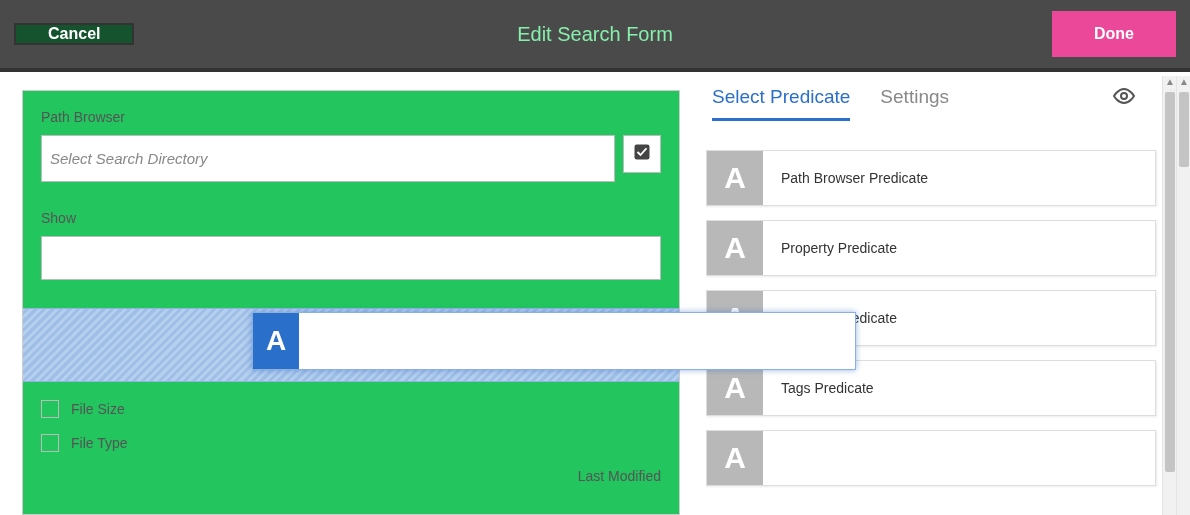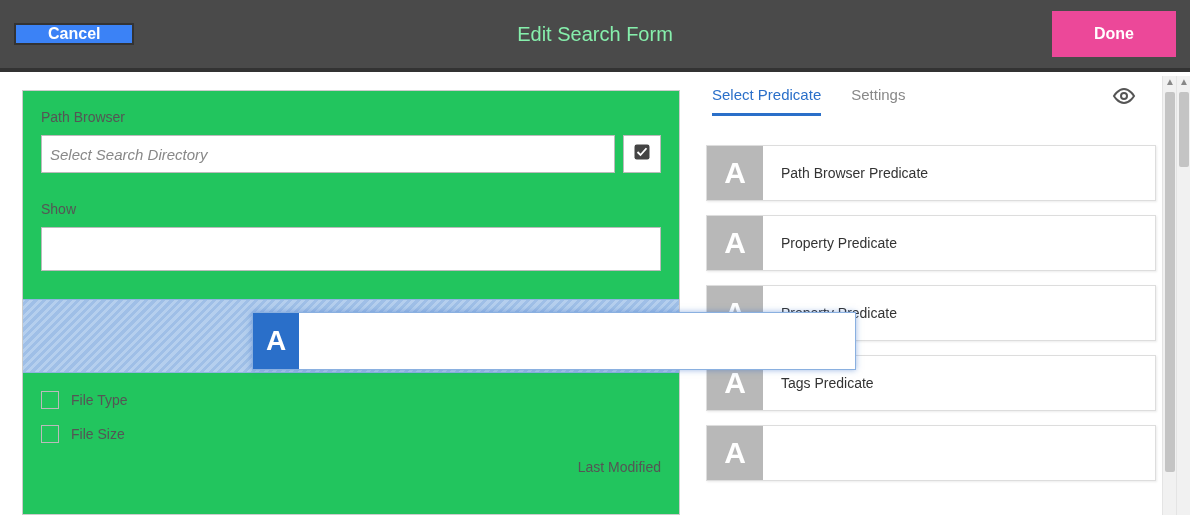--- a/index.html
+++ b/index.html
@@ -17,21 +17,21 @@
     background: #4a4a4a;
     height: 72px;
     display: flex;
     align-items: center;
     justify-content: space-between;
     padding: 0 14px;
     border-bottom: 4px solid #333;
   }
   .btn-cancel {
     border: 2px solid #333;
-    background: #3b82f6;
+    background: #14532d;
     color: #fff;
     font-size: 16px;
     font-weight: bold;
     padding: 0 32px;
     cursor: pointer;
   }
   .header-title {
     color: #86efac;
     font-size: 20px;
     font-weight: 400;
@@ -70,21 +70,21 @@
   .field-group { margin-bottom: 28px; }
   .field-label {
     font-size: 14px;
     color: #555;
     display: block;
     margin-bottom: 10px;
   }
   .input-row { display: flex; gap: 8px; }
   .text-input {
     border: 1px solid #bbb;
-    height: 38px;
+    height: 47px;
     flex: 1;
     padding: 0 8px;
     font-size: 15px;
     font-style: italic;
     color: #888;
   }
   .text-input::placeholder { color: #888; font-style: italic; }
   .check-btn {
     width: 38px;
     height: 38px;
@@ -144,21 +144,21 @@
   .tabs {
     display: flex;
     align-items: center;
     gap: 30px;
     border-bottom: 1px solid transparent;
     position: relative;
     margin-bottom: 28px;
     padding-left: 6px;
   }
   .tab {
-    font-size: 15px;
+    font-size: 19px;
     color: #888;
     padding-bottom: 10px;
     cursor: pointer;
     border-bottom: 3px solid transparent;
   }
   .tab.active {
     color: #2a6fc9;
     border-bottom-color: #2a6fc9;
   }
   .eye-icon {
@@ -282,26 +282,26 @@
 
     <div class="field-group">
       <label class="field-label">Show</label>
       <input class="show-input" type="text" style="">
     </div>
 
     <div class="drop-zone"></div>
 
     <div class="checkbox-row">
       <div class="checkbox"></div>
-      <span class="checkbox-label">File Type</span>
+      <span class="checkbox-label">File Size</span>
     </div>
 
     <div class="checkbox-row">
       <div class="checkbox"></div>
-      <span class="checkbox-label">File Size</span>
+      <span class="checkbox-label">File Type</span>
     </div>
 
     <div class="plain-label">Last Modified</div>
 
   </div>
 
   <div class="right-panel">
 
     <div class="tabs">
       <div class="tab active">Select Predicate</div>

